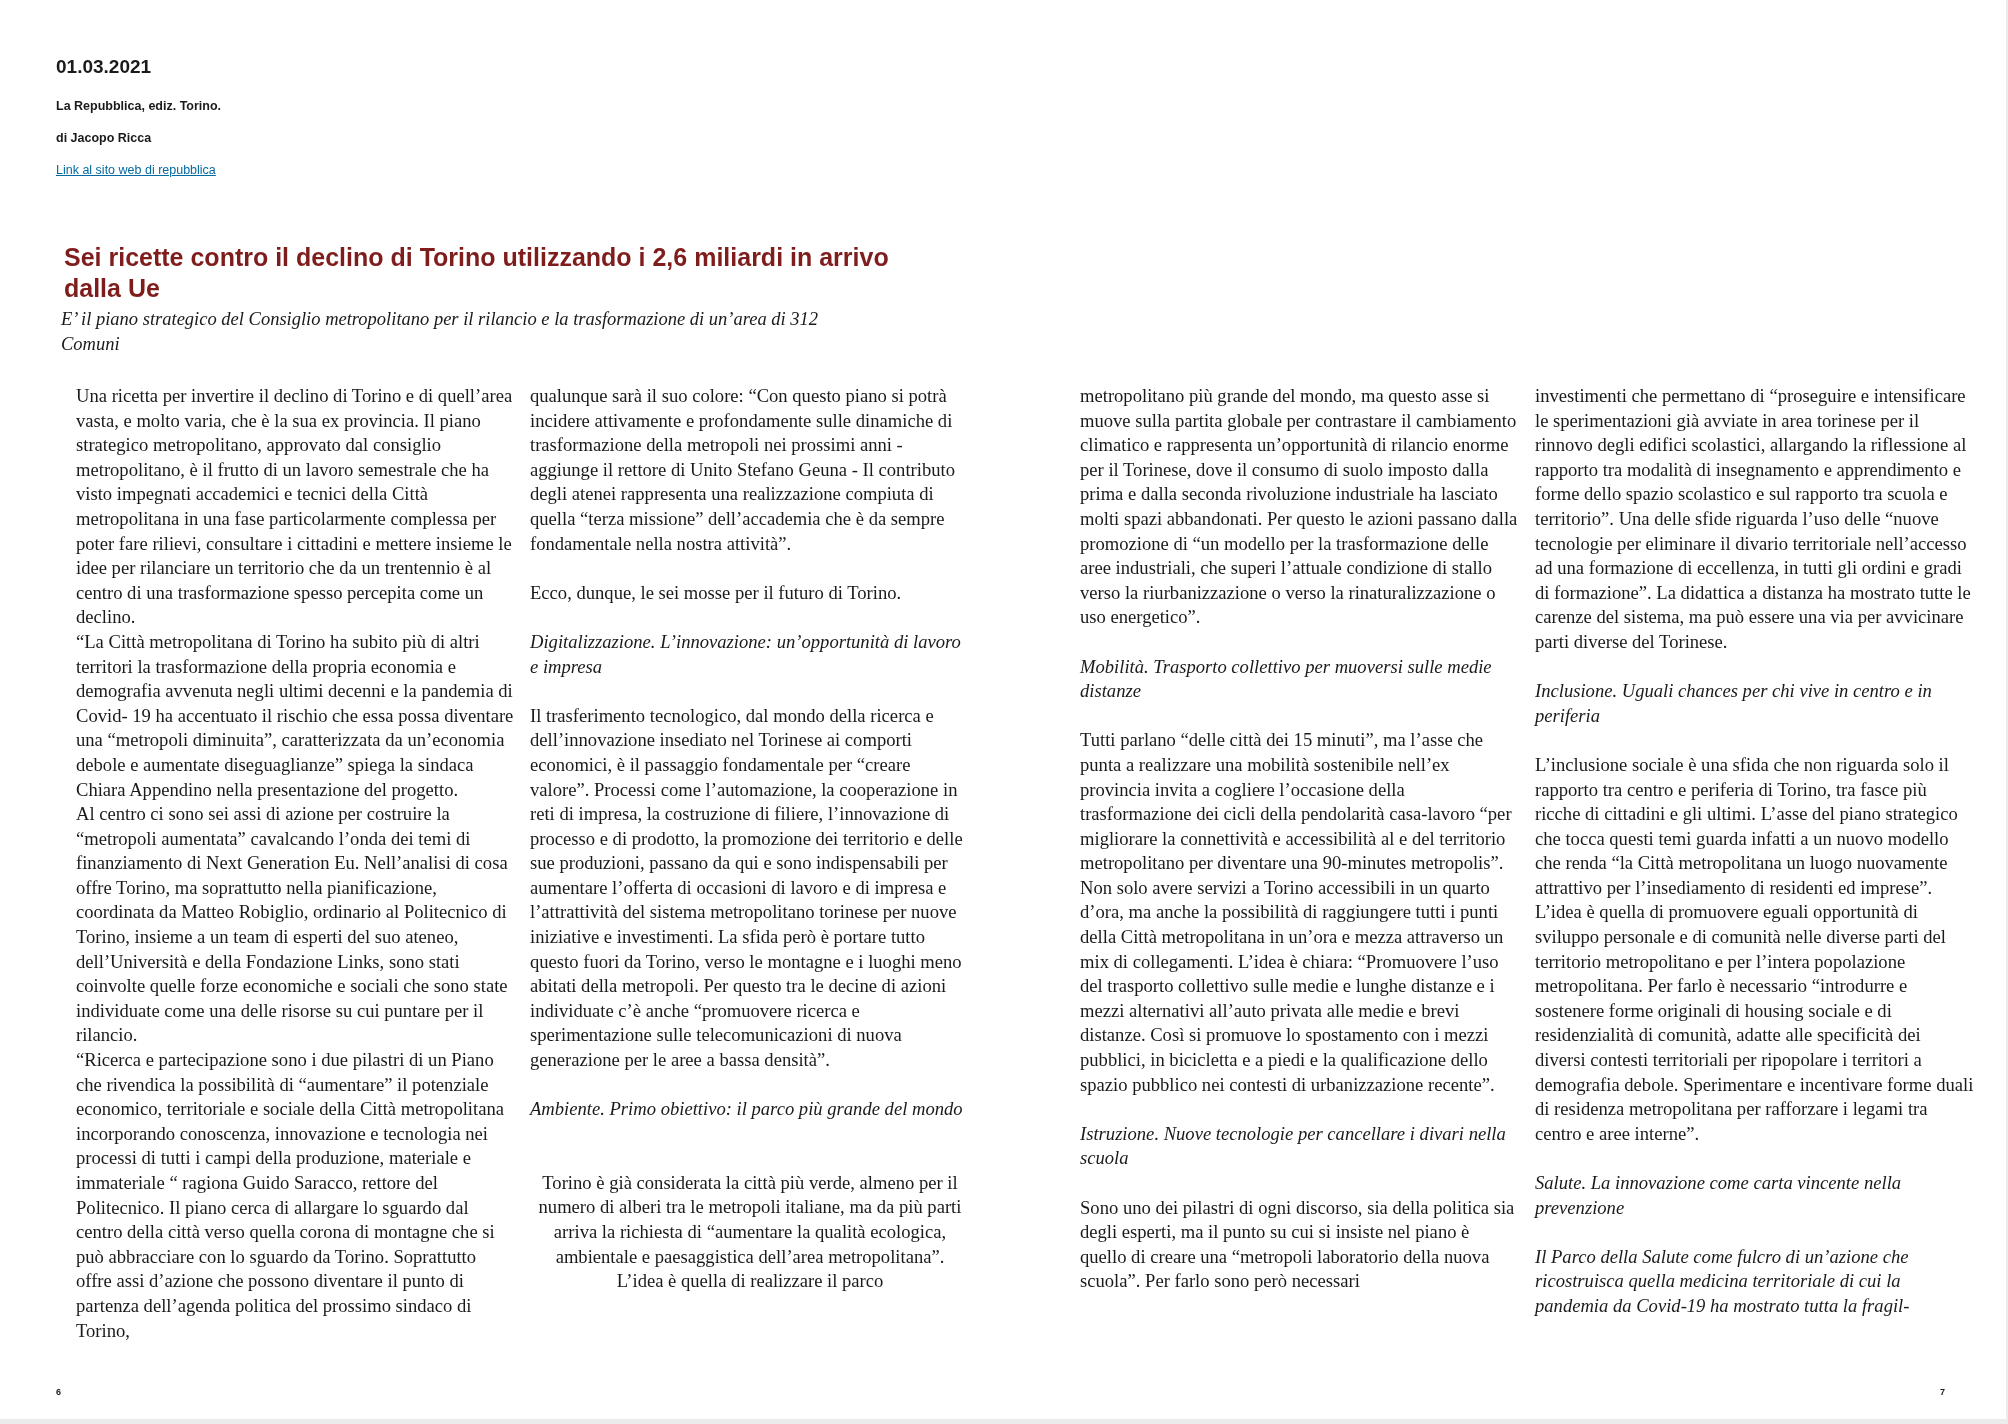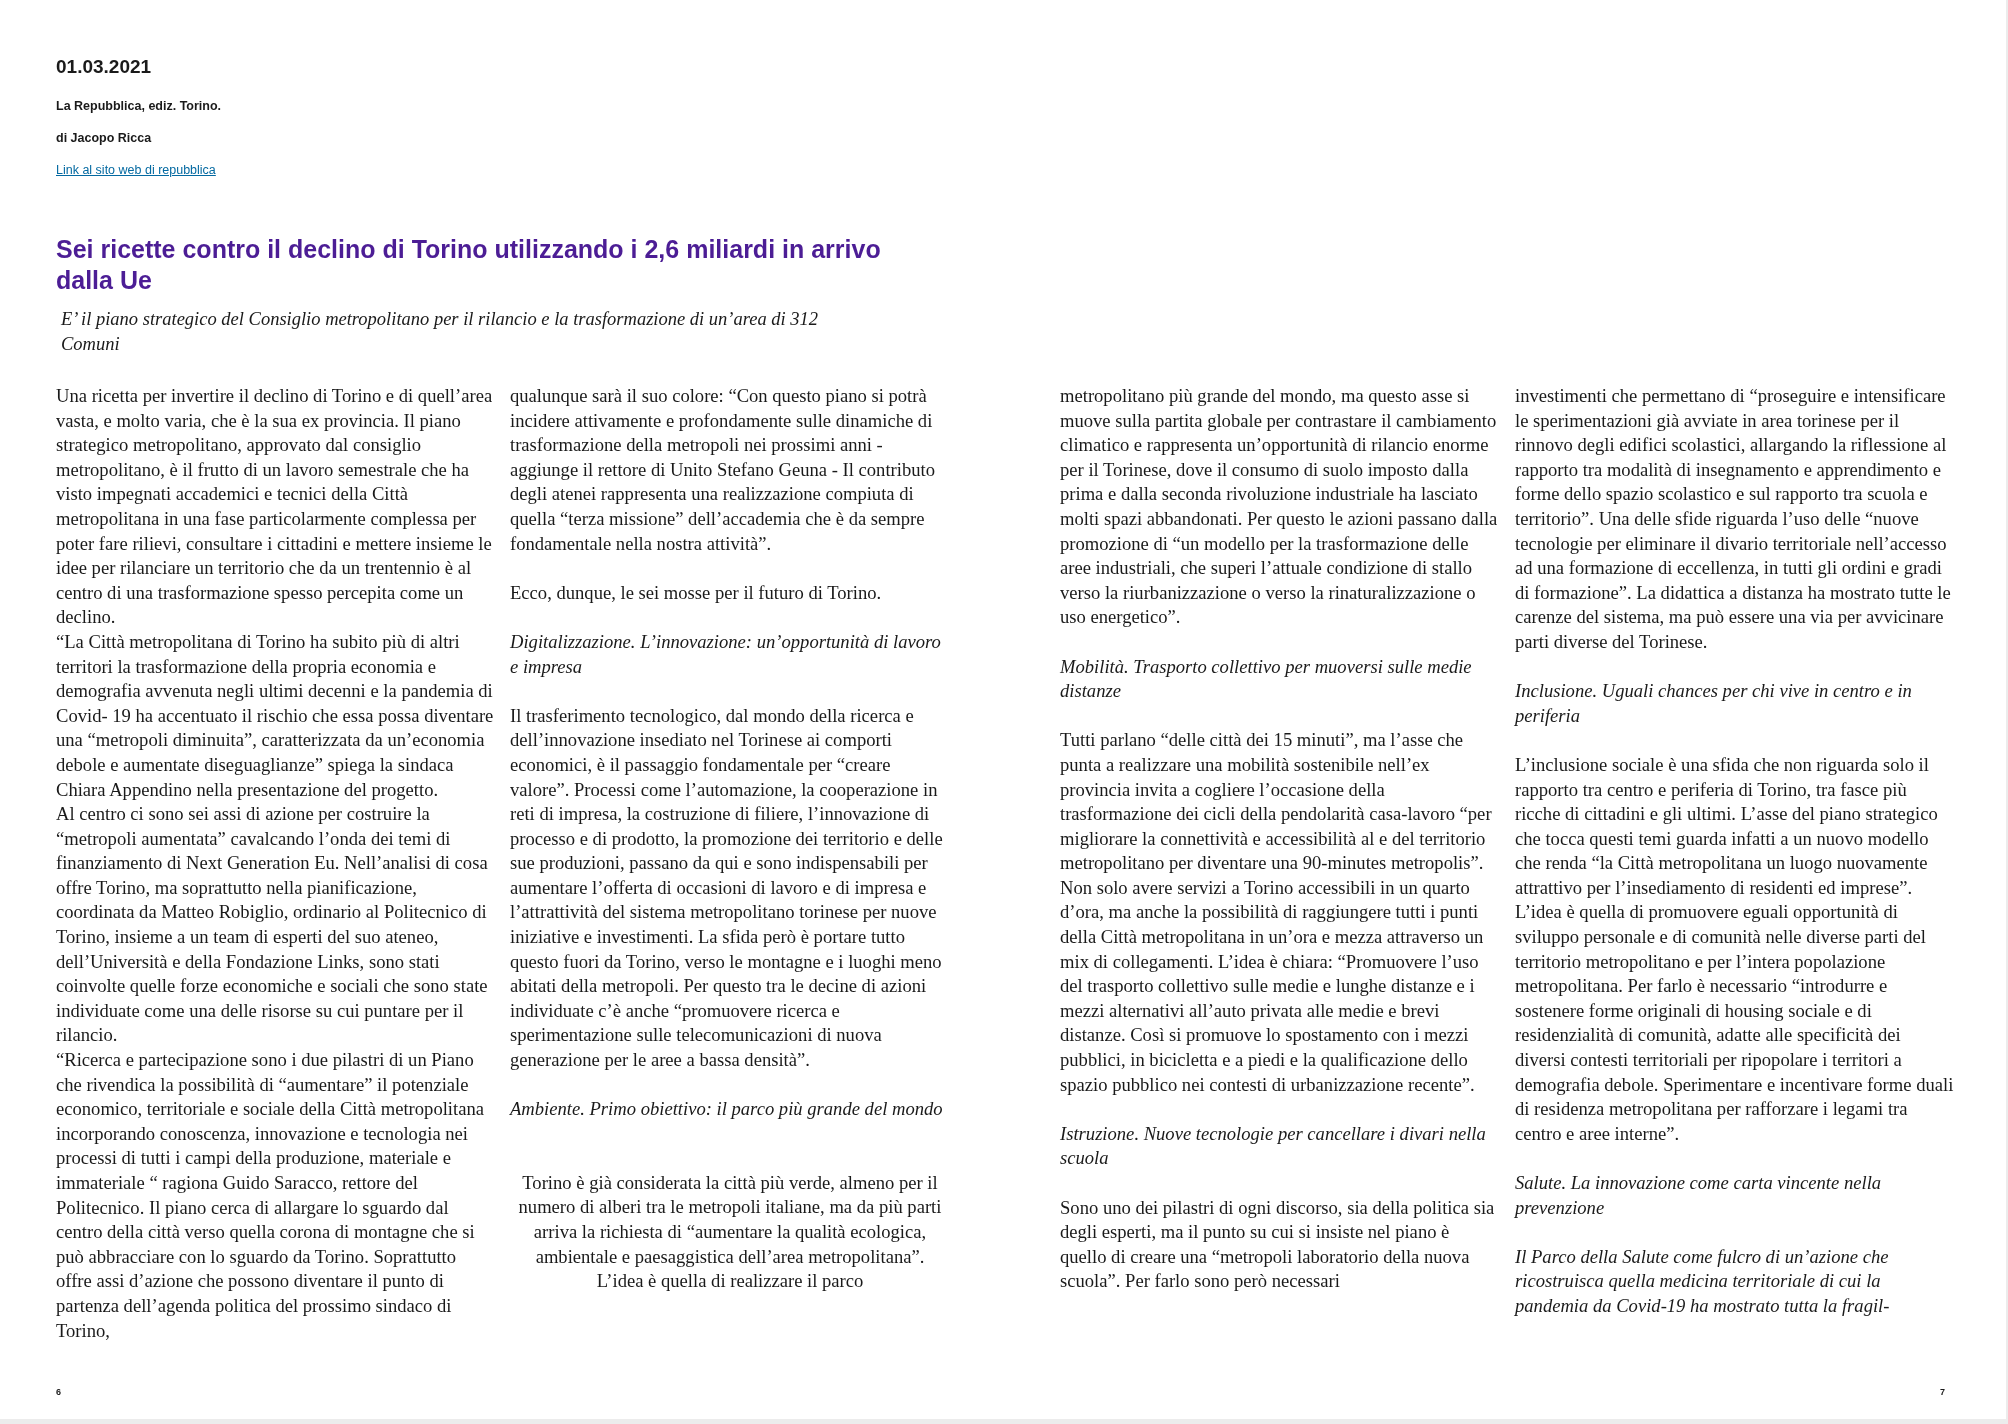--- a/index.html
+++ b/index.html
@@ -13,32 +13,33 @@
 
   .meta { position: absolute; left: 56px; font-family: "Liberation Sans", sans-serif; font-weight: bold; color: #1a1a1a; }
   .meta-date { top: 56px; font-size: 19px; }
   .meta-source { top: 99px; font-size: 12.5px; }
   .meta-author { top: 131px; font-size: 12.5px; }
   .meta-link { top: 163px; font-size: 12.5px; font-weight: normal; text-decoration: underline; color: #0369a1; cursor: pointer; }
 
   .headline {
     position: absolute; left: 56px; top: 234px; width: 880px;
     font-family: "Liberation Sans", sans-serif; font-weight: bold;
-    font-size: 25px; line-height: 31px; color: #4c1d95; margin: 0;
+    font-size: 25px; line-height: 31px; color: #7f1d1d; margin: 8px;
   }
   .subhead {
     position: absolute; left: 56px; top: 302px; width: 820px;
     font-family: "Liberation Serif", serif; font-style: italic;
     font-size: 18.5px; line-height: 25px; color: #1a1a1a; margin: 5px;
   }
 
   .col {
     position: absolute; top: 384px; width: 440px;
     font-family: "Liberation Serif", serif; font-size: 18.6px; line-height: 24.6px;
     color: #1a1a1a;
+    margin-left: 20px;
   }
   .col1 { left: 56px; }
   .col2 { left: 510px; }
   .col3 { left: 1060px; }
   .col4 { left: 1515px; }
   .col p { margin: 0; white-space: pre-line; }
   .col p.gap { margin-top: 24.6px; }
   .col p.gap2 { margin-top: 49px; text-align: center; }
   .col p.it { font-style: italic; }
 

